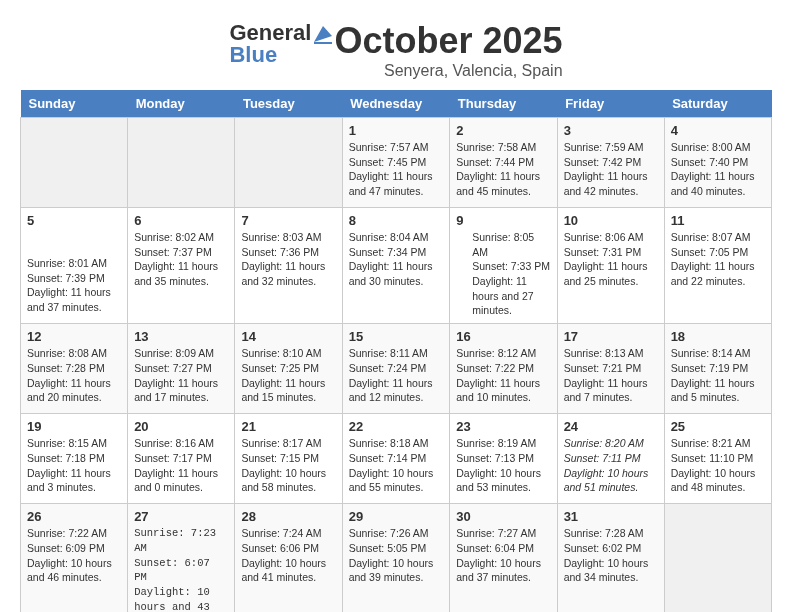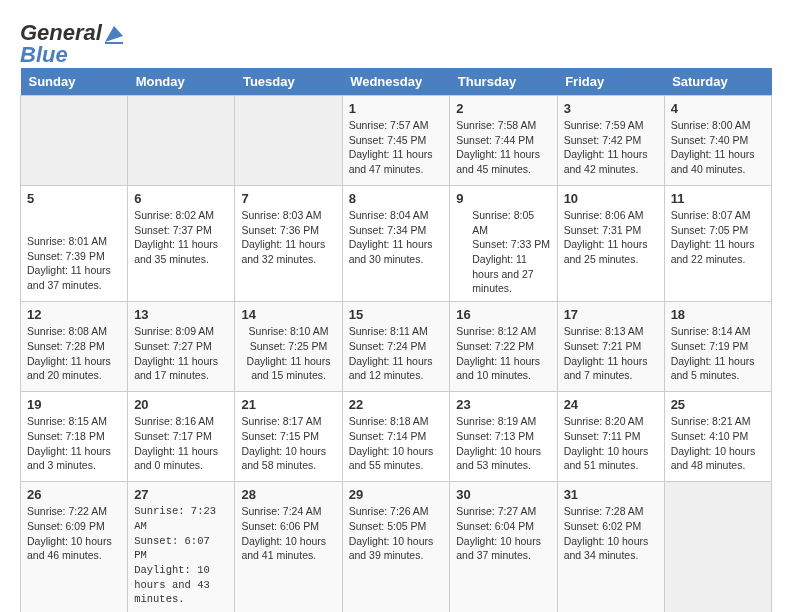--- a/index.html
+++ b/index.html
@@ -5,23 +5,23 @@
     * { box-sizing: border-box; margin: 0; padding: 0; }
     body {
       font-family: Arial, sans-serif;
       background: #fff;
       width: 792px;
       min-height: 612px;
       padding: 20px;
     }
     .header {
       display: flex;
-      justify-content: space-between;
+      justify-content: center;
       align-items: flex-start;
-      font-style: italic;
+      margin-bottom: 10px;
     }
     .logo {
       display: flex;
       flex-direction: column;
       align-items: flex-start;
     }
     .title-block {
       text-align: right;
     }
     .month-title {
@@ -82,20 +82,22 @@
       <svg width="22" height="22" viewBox="0 0 22 22" style="margin-left:1px;">
         <polygon points="2,20 11,4 20,14" fill="#4a7fc1"></polygon>
         <rect x="2" y="20" width="18" height="2" fill="#4a7fc1"></rect>
       </svg>
     </div>
     <div style="display:flex;align-items:center;margin-top:-4px;">
       <span style="font-size:22px;font-weight:bold;color:#4a7fc1;">Blue</span>
     </div>
   </div>
   <div class="title-block">
+    <div class="month-title">October 2025</div>
+    <div class="subtitle">Senyera, Valencia, Spain</div>
   </div>
 </div>
 
 <table>
   <thead>
     <tr>
     <th>Sunday</th>
         <th>Monday</th>
         <th>Tuesday</th>
         <th>Wednesday</th>
@@ -186,21 +188,21 @@
 Daylight: 11 hours and 20 minutes.</div>
         </td>
         <td>
           <div class="day-num">13</div>
           <div class="day-detail" style="white-space: pre-line;">Sunrise: 8:09 AM
 Sunset: 7:27 PM
 Daylight: 11 hours and 17 minutes.</div>
         </td>
         <td>
           <div class="day-num">14</div>
-          <div class="day-detail" style="white-space: pre-line; text-align: center;">Sunrise: 8:10 AM
+          <div class="day-detail" style="white-space: pre-line;">Sunrise: 8:10 AM
 Sunset: 7:25 PM
 Daylight: 11 hours and 15 minutes.</div>
         </td>
         <td>
           <div class="day-num">15</div>
           <div class="day-detail" style="white-space: pre-line;">Sunrise: 8:11 AM
 Sunset: 7:24 PM
 Daylight: 11 hours and 12 minutes.</div>
         </td>
         <td>
@@ -248,28 +250,28 @@
 Daylight: 10 hours and 55 minutes.</div>
         </td>
         <td>
           <div class="day-num">23</div>
           <div class="day-detail" style="white-space: pre-line;">Sunrise: 8:19 AM
 Sunset: 7:13 PM
 Daylight: 10 hours and 53 minutes.</div>
         </td>
         <td>
           <div class="day-num">24</div>
-          <div class="day-detail" style="white-space: pre-line;">Sunrise: 8:20 AM
+          <div class="day-detail" style="white-space: pre-line; font-style: italic;">Sunrise: 8:20 AM
 Sunset: 7:11 PM
 Daylight: 10 hours and 51 minutes.</div>
         </td>
         <td>
           <div class="day-num">25</div>
           <div class="day-detail" style="white-space: pre-line;">Sunrise: 8:21 AM
-Sunset: 4:10 PM
+Sunset: 11:10 PM
 Daylight: 10 hours and 48 minutes.</div>
         </td>
       </tr>
       <tr>
         <td>
           <div class="day-num">26</div>
           <div class="day-detail" style="white-space: pre-line;">Sunrise: 7:22 AM
 Sunset: 6:09 PM
 Daylight: 10 hours and 46 minutes.</div>
         </td>

